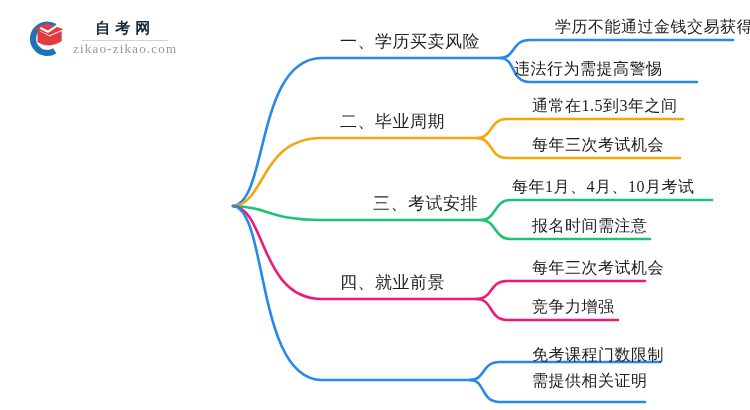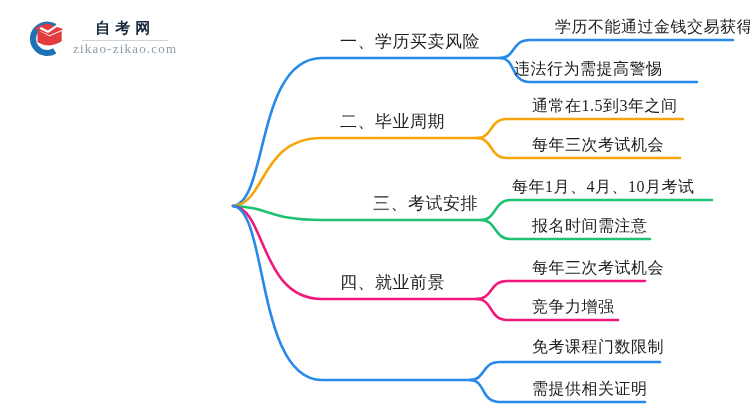--- a/index.html
+++ b/index.html
@@ -86,16 +86,16 @@
 
   <div class="node leaf" style="left:532px;top:95px;">通常在1.5到3年之间</div>
   <div class="node leaf" style="left:532px;top:134px;">每年三次考试机会</div>
 
   <div class="node leaf" style="left:512px;top:176px;">每年1月、4月、10月考试</div>
   <div class="node leaf" style="left:532px;top:215px;text-align:right;">报名时间需注意</div>
 
   <div class="node leaf" style="left:532px;top:257px;">每年三次考试机会</div>
   <div class="node leaf" style="left:532px;top:296px;">竞争力增强</div>
 
-  <div class="node leaf" style="left:532px;top:336px;text-align:right;">免考课程门数限制</div>
-  <div class="node leaf" style="left:532px;top:378px;">需提供相关证明</div>
+  <div class="node leaf" style="left:532px;top:344px;text-align:right;">免考课程门数限制</div>
+  <div class="node leaf" style="left:532px;top:370px;">需提供相关证明</div>
 
 </div>
 
 </body></html>

